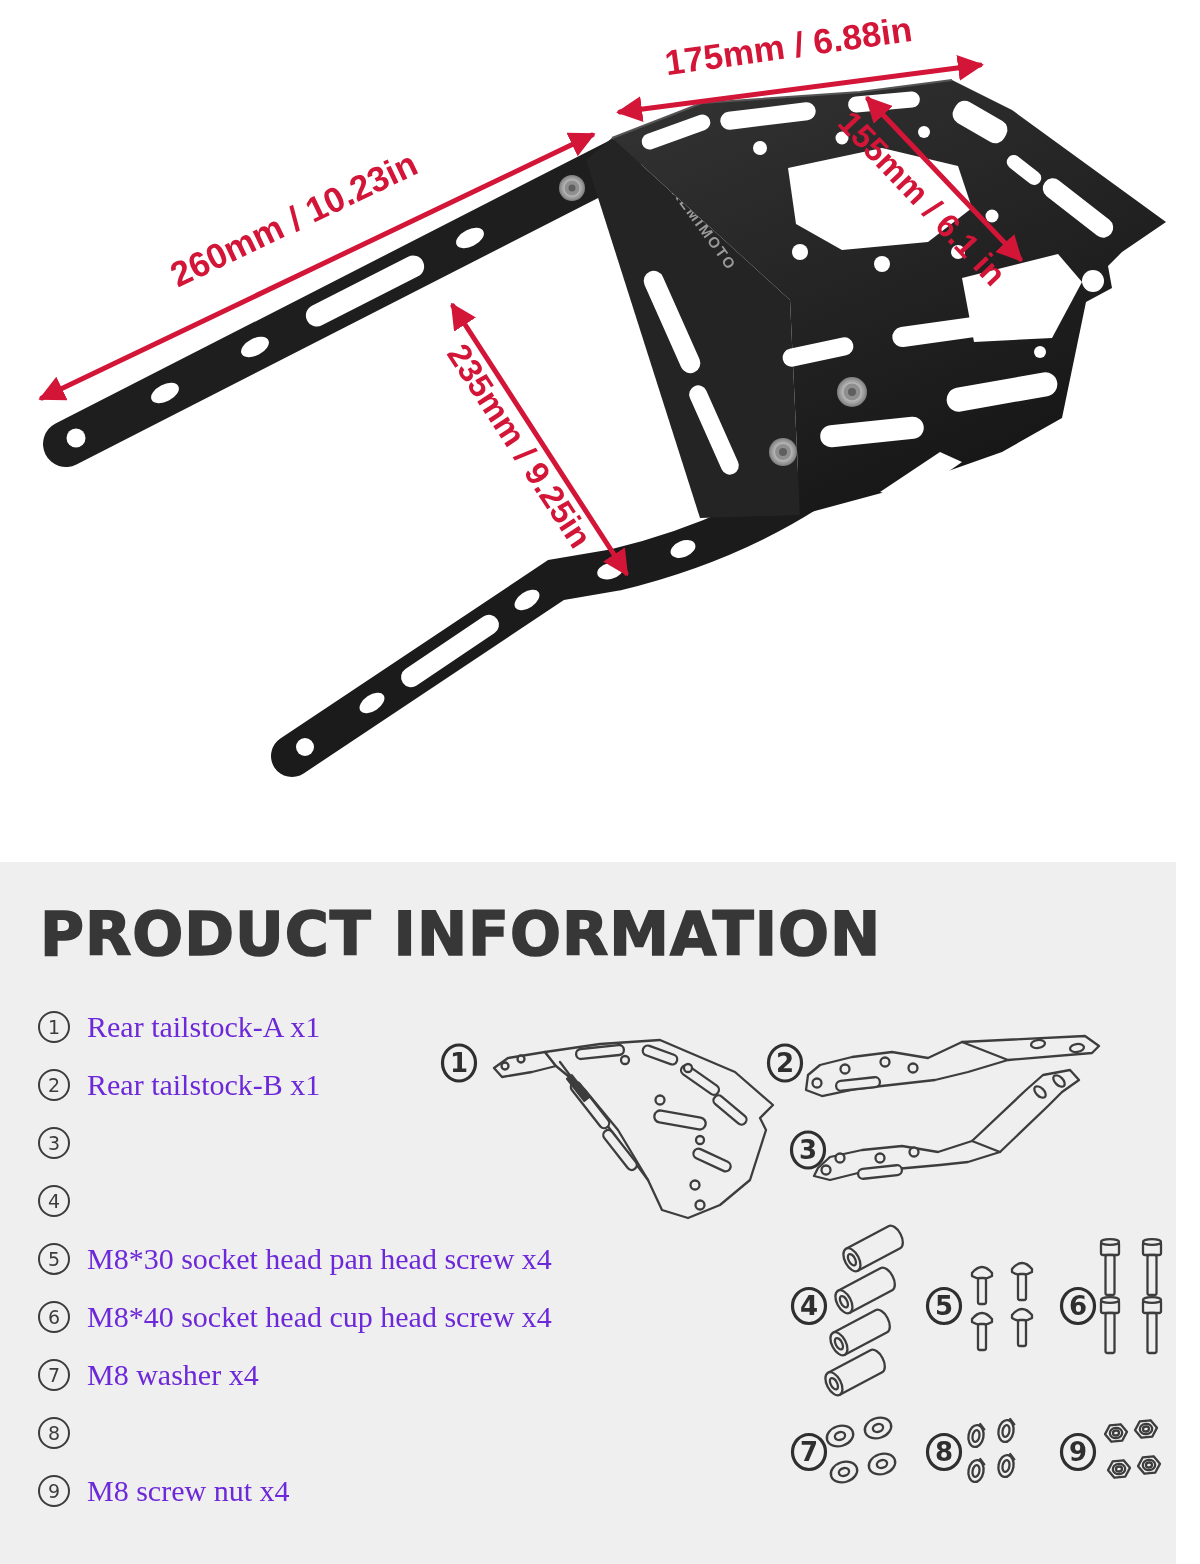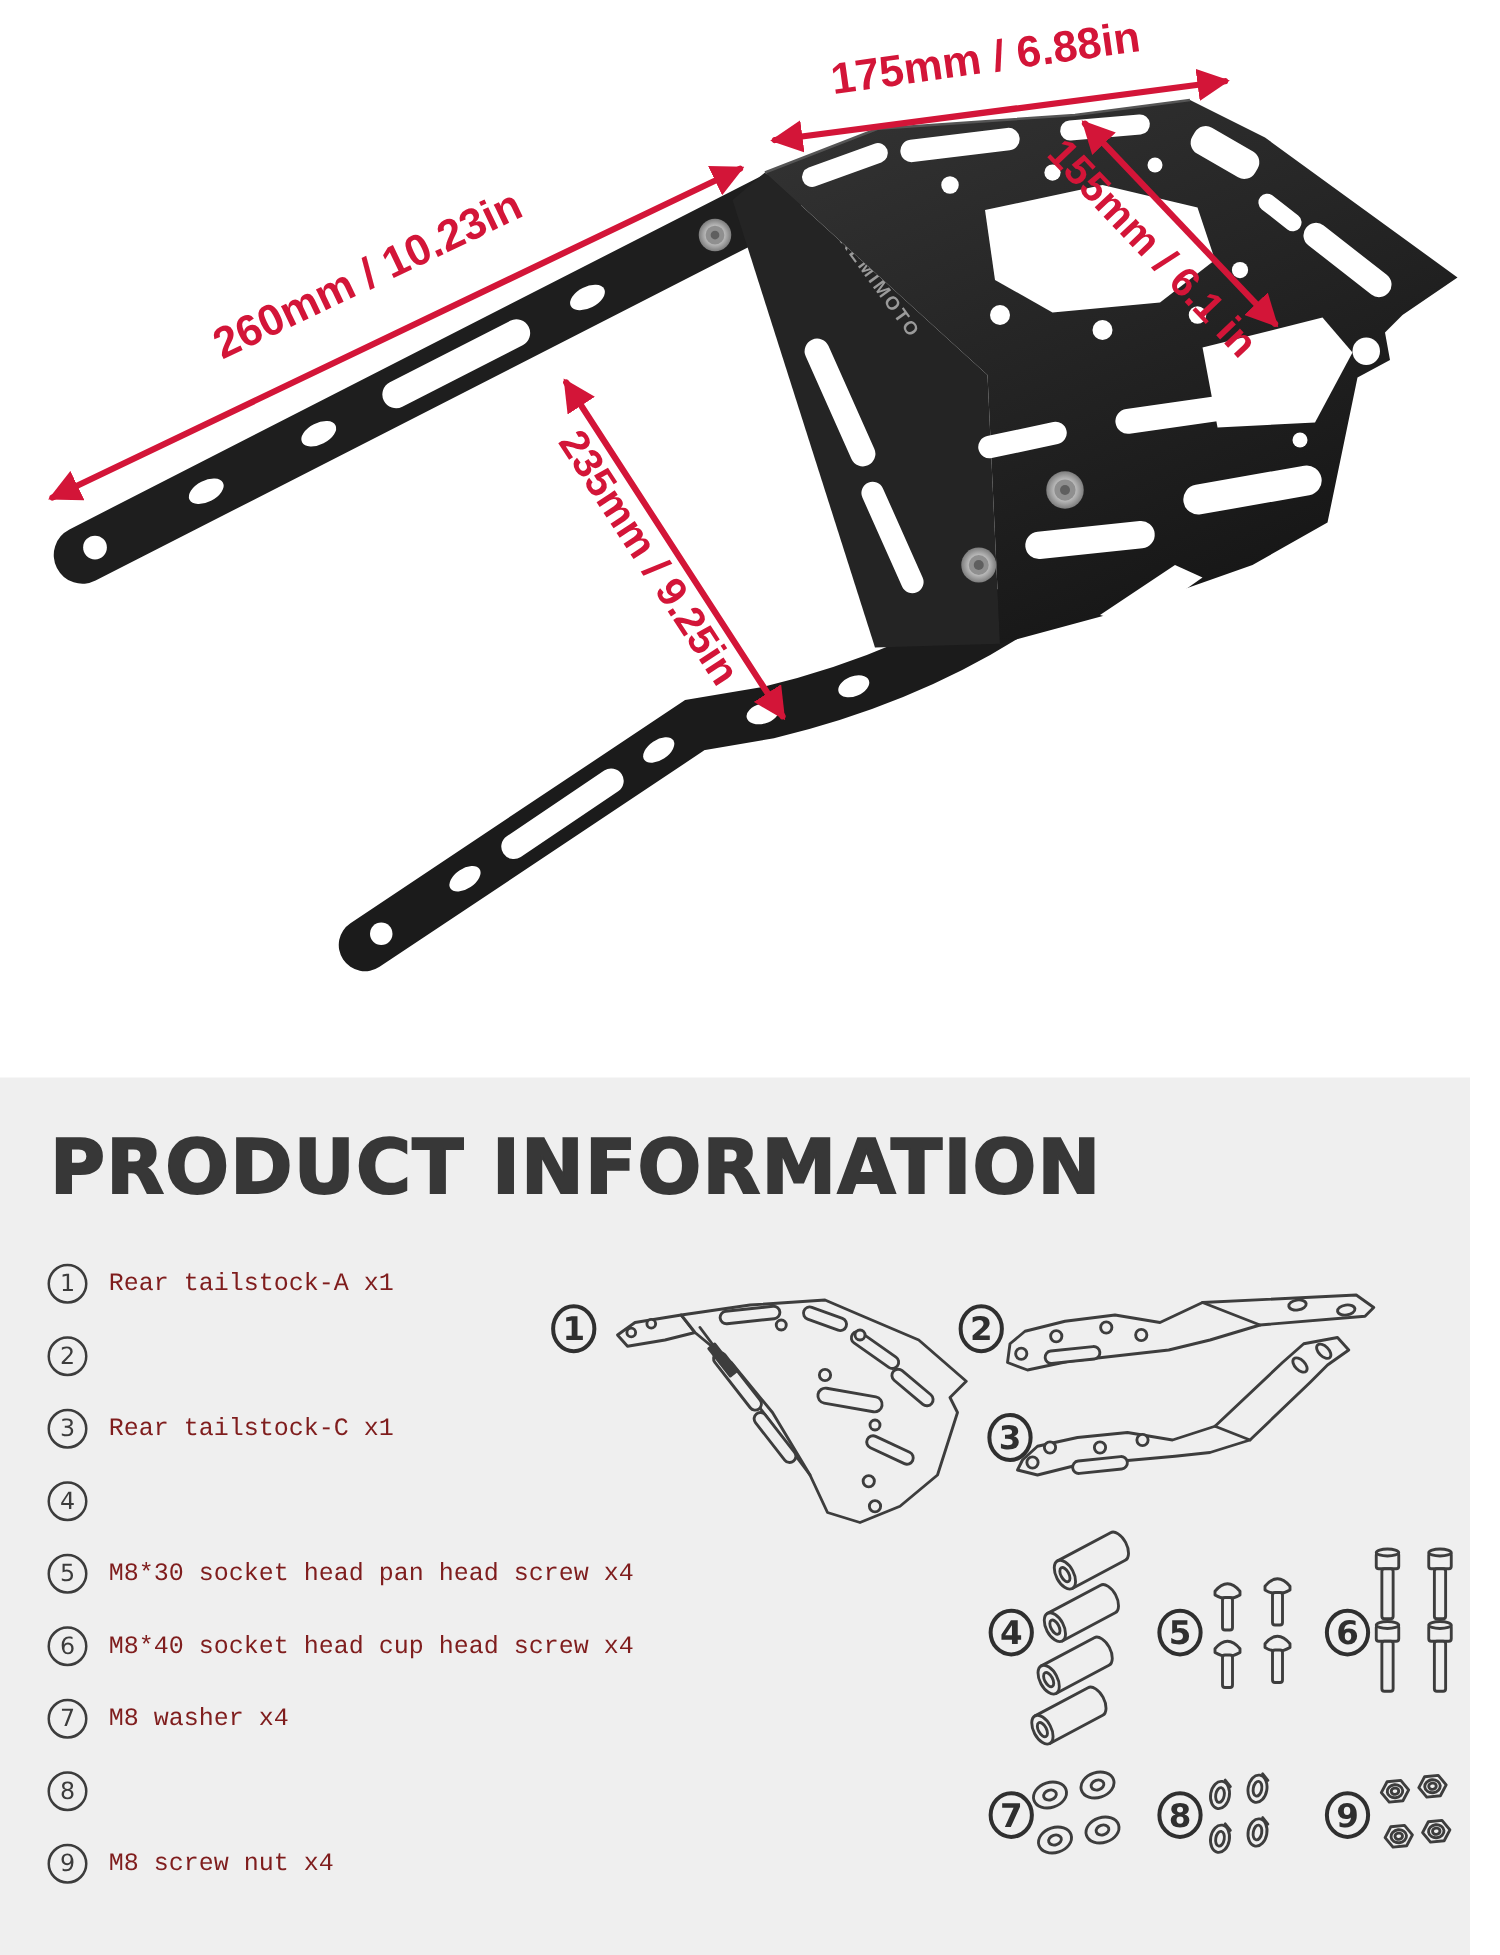--- a/index.html
+++ b/index.html
@@ -8,21 +8,21 @@
   .photo-svg{position:absolute;top:0;left:0;}
   .info-section{position:absolute;top:862px;left:0;width:1176px;height:702px;background:#efefef;}
   .heading{position:absolute;left:40px;top:36px;height:72px;display:flex;align-items:center;
            font-family:"DejaVu Sans",sans-serif;font-size:60px;font-weight:bold;letter-spacing:1px;
            color:#373737;-webkit-text-stroke:1.6px #373737;white-space:nowrap;}
   .parts-list{position:absolute;left:38px;top:148px;margin:0;padding:0;list-style:none;}
   .parts-list li{display:flex;align-items:center;height:34px;margin-bottom:24px;}
   .badge{width:32px;height:32px;border:2.6px solid #3c3c3c;border-radius:50%;box-sizing:border-box;
          display:flex;align-items:center;justify-content:center;font-size:19px;color:#3c3c3c;
          flex:0 0 auto;font-family:"DejaVu Sans",sans-serif;}
-  .label{margin-left:17px;font-size:20px;color:#7f1d1d;font-family:Liberation Mono, monospace;white-space:nowrap;}
+  .label{margin-left:17px;font-size:30px;color:#6d28d9;font-family:Liberation Serif, serif;white-space:nowrap;}
   .parts-svg{position:absolute;top:0;left:0;}
   .dim-label{font-family:"Liberation Sans",sans-serif;font-weight:bold;fill:#d31538;}
   .badge-num{font-family:"DejaVu Sans",sans-serif;font-weight:bold;font-size:26px;fill:#2f2f2f;}
   .brand{font-family:"Liberation Sans",sans-serif;font-weight:bold;font-size:15px;fill:#9a9a9a;letter-spacing:2px;}
 </style>
 </head>
 <body>
 
 <div class="page">
 
@@ -164,24 +164,24 @@
   <section class="info-section">
     <div class="heading">PRODUCT INFORMATION</div>
 
     <ul class="parts-list">
       <li>
         <span class="badge">1</span>
         <span class="label">Rear tailstock-A x1</span>
         </li>
       <li>
         <span class="badge">2</span>
+        <span class="label">Rear tailstock-B x1</span>
         </li>
       <li>
         <span class="badge">3</span>
-        <span class="label">Rear tailstock-C x1</span>
         </li>
       <li>
         <span class="badge">4</span>
         </li>
       <li>
         <span class="badge">5</span>
         <span class="label">M8*30 socket head pan head screw x4</span>
         </li>
       <li>
         <span class="badge">6</span>

